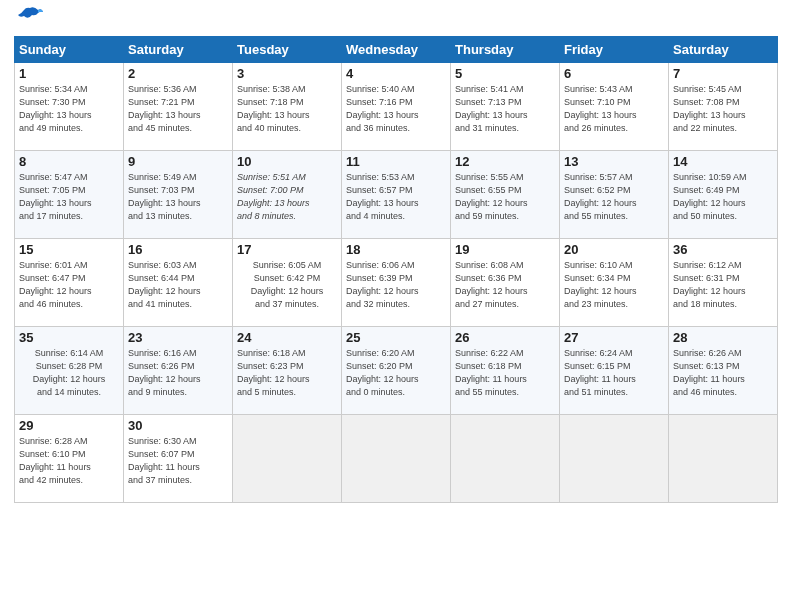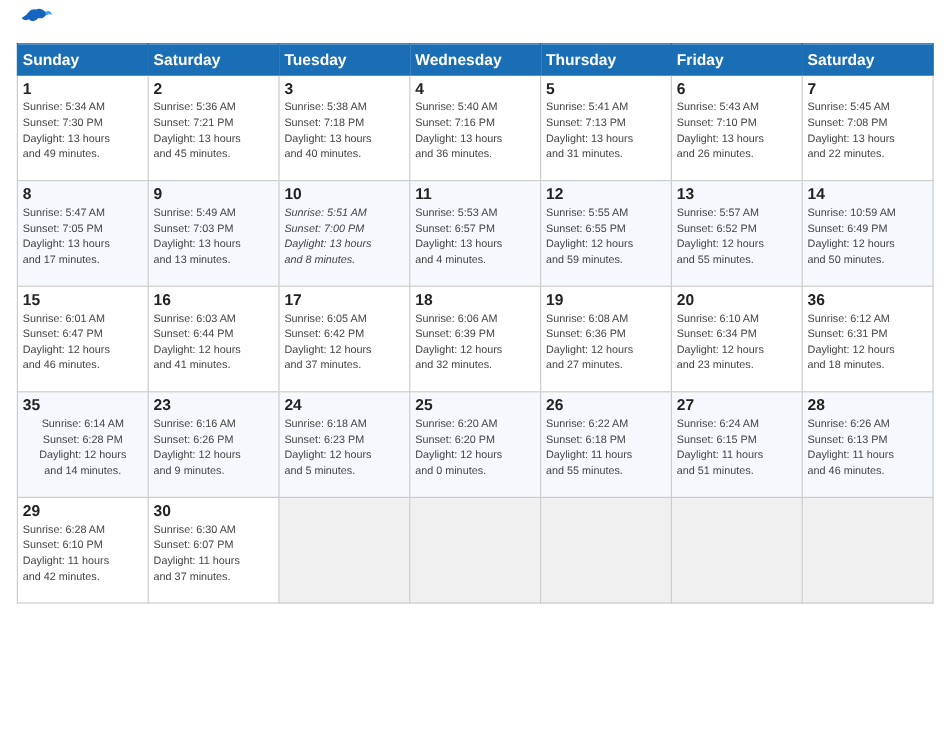--- a/index.html
+++ b/index.html
@@ -249,21 +249,21 @@
           </td>
           <td>
             <span class="day-num">16</span>
             <div class="day-info" style="white-space: pre-line;">Sunrise: 6:03 AM
 Sunset: 6:44 PM
 Daylight: 12 hours
 and 41 minutes.</div>
           </td>
           <td>
             <span class="day-num">17</span>
-            <div class="day-info" style="white-space: pre-line;">Sunrise: 6:05 AM
+            <div class="day-info" style="white-space: pre-line; text-align: center;">Sunrise: 6:05 AM
 Sunset: 6:42 PM
 Daylight: 12 hours
 and 37 minutes.</div>
           </td>
           <td>
             <span class="day-num">18</span>
             <div class="day-info" style="white-space: pre-line;">Sunrise: 6:06 AM
 Sunset: 6:39 PM
 Daylight: 12 hours
 and 32 minutes.</div>

